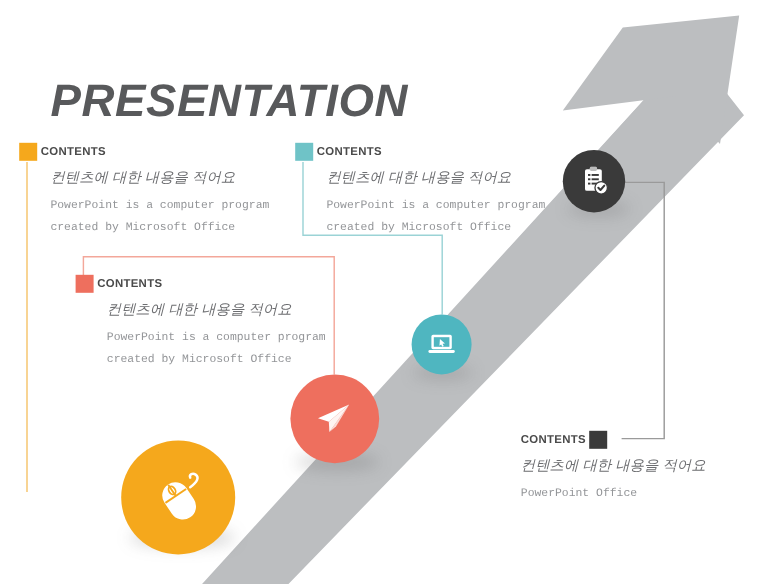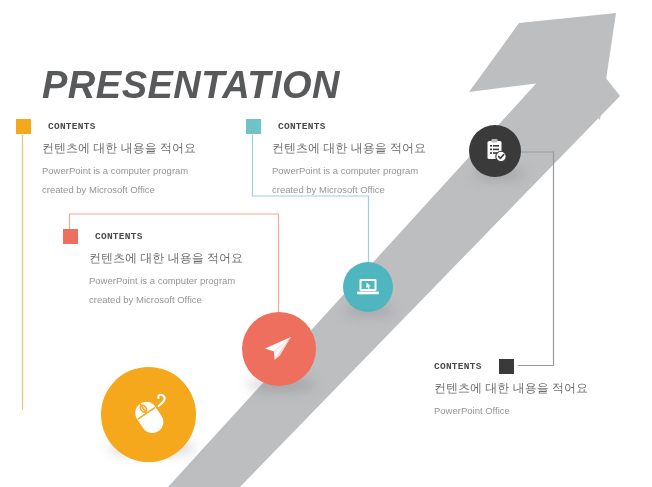--- a/index.html
+++ b/index.html
@@ -46,23 +46,22 @@
     pointer-events: none;
   }
 
   
   .content-block {
     position: absolute;
   }
   .cb-head {
     display: flex;
     align-items: center;
-    gap: 17px;
+    gap: 3px;
     height: 16px;
-    font-family: Liberation Mono, monospace;
   }
   .cb-head.right {
     flex-direction: row;
     justify-content: flex-start;
   }
   .marker {
     width: 15px;
     height: 15px;
     flex: 0 0 auto;
   }
@@ -71,26 +70,28 @@
     font-weight: bold;
     letter-spacing: 0.25px;
     color: #4a4a4a;
     white-space: nowrap;
   }
   .cb-sub {
     margin-top: 6px;
     font-size: 12px;
     color: #6d6e71;
     white-space: nowrap;
+    font-style: italic;
   }
   .cb-line {
     margin-top: 8px;
     font-size: 9.5px;
     color: #939598;
     white-space: nowrap;
+    font-family: Liberation Mono, monospace;
   }
   .cb-body { padding-left: 26px; }
   .cb-body.no-indent { padding-left: 0; }
 
   
   .icon-circle {
     position: absolute;
     border-radius: 50%;
     display: flex;
     align-items: center;

